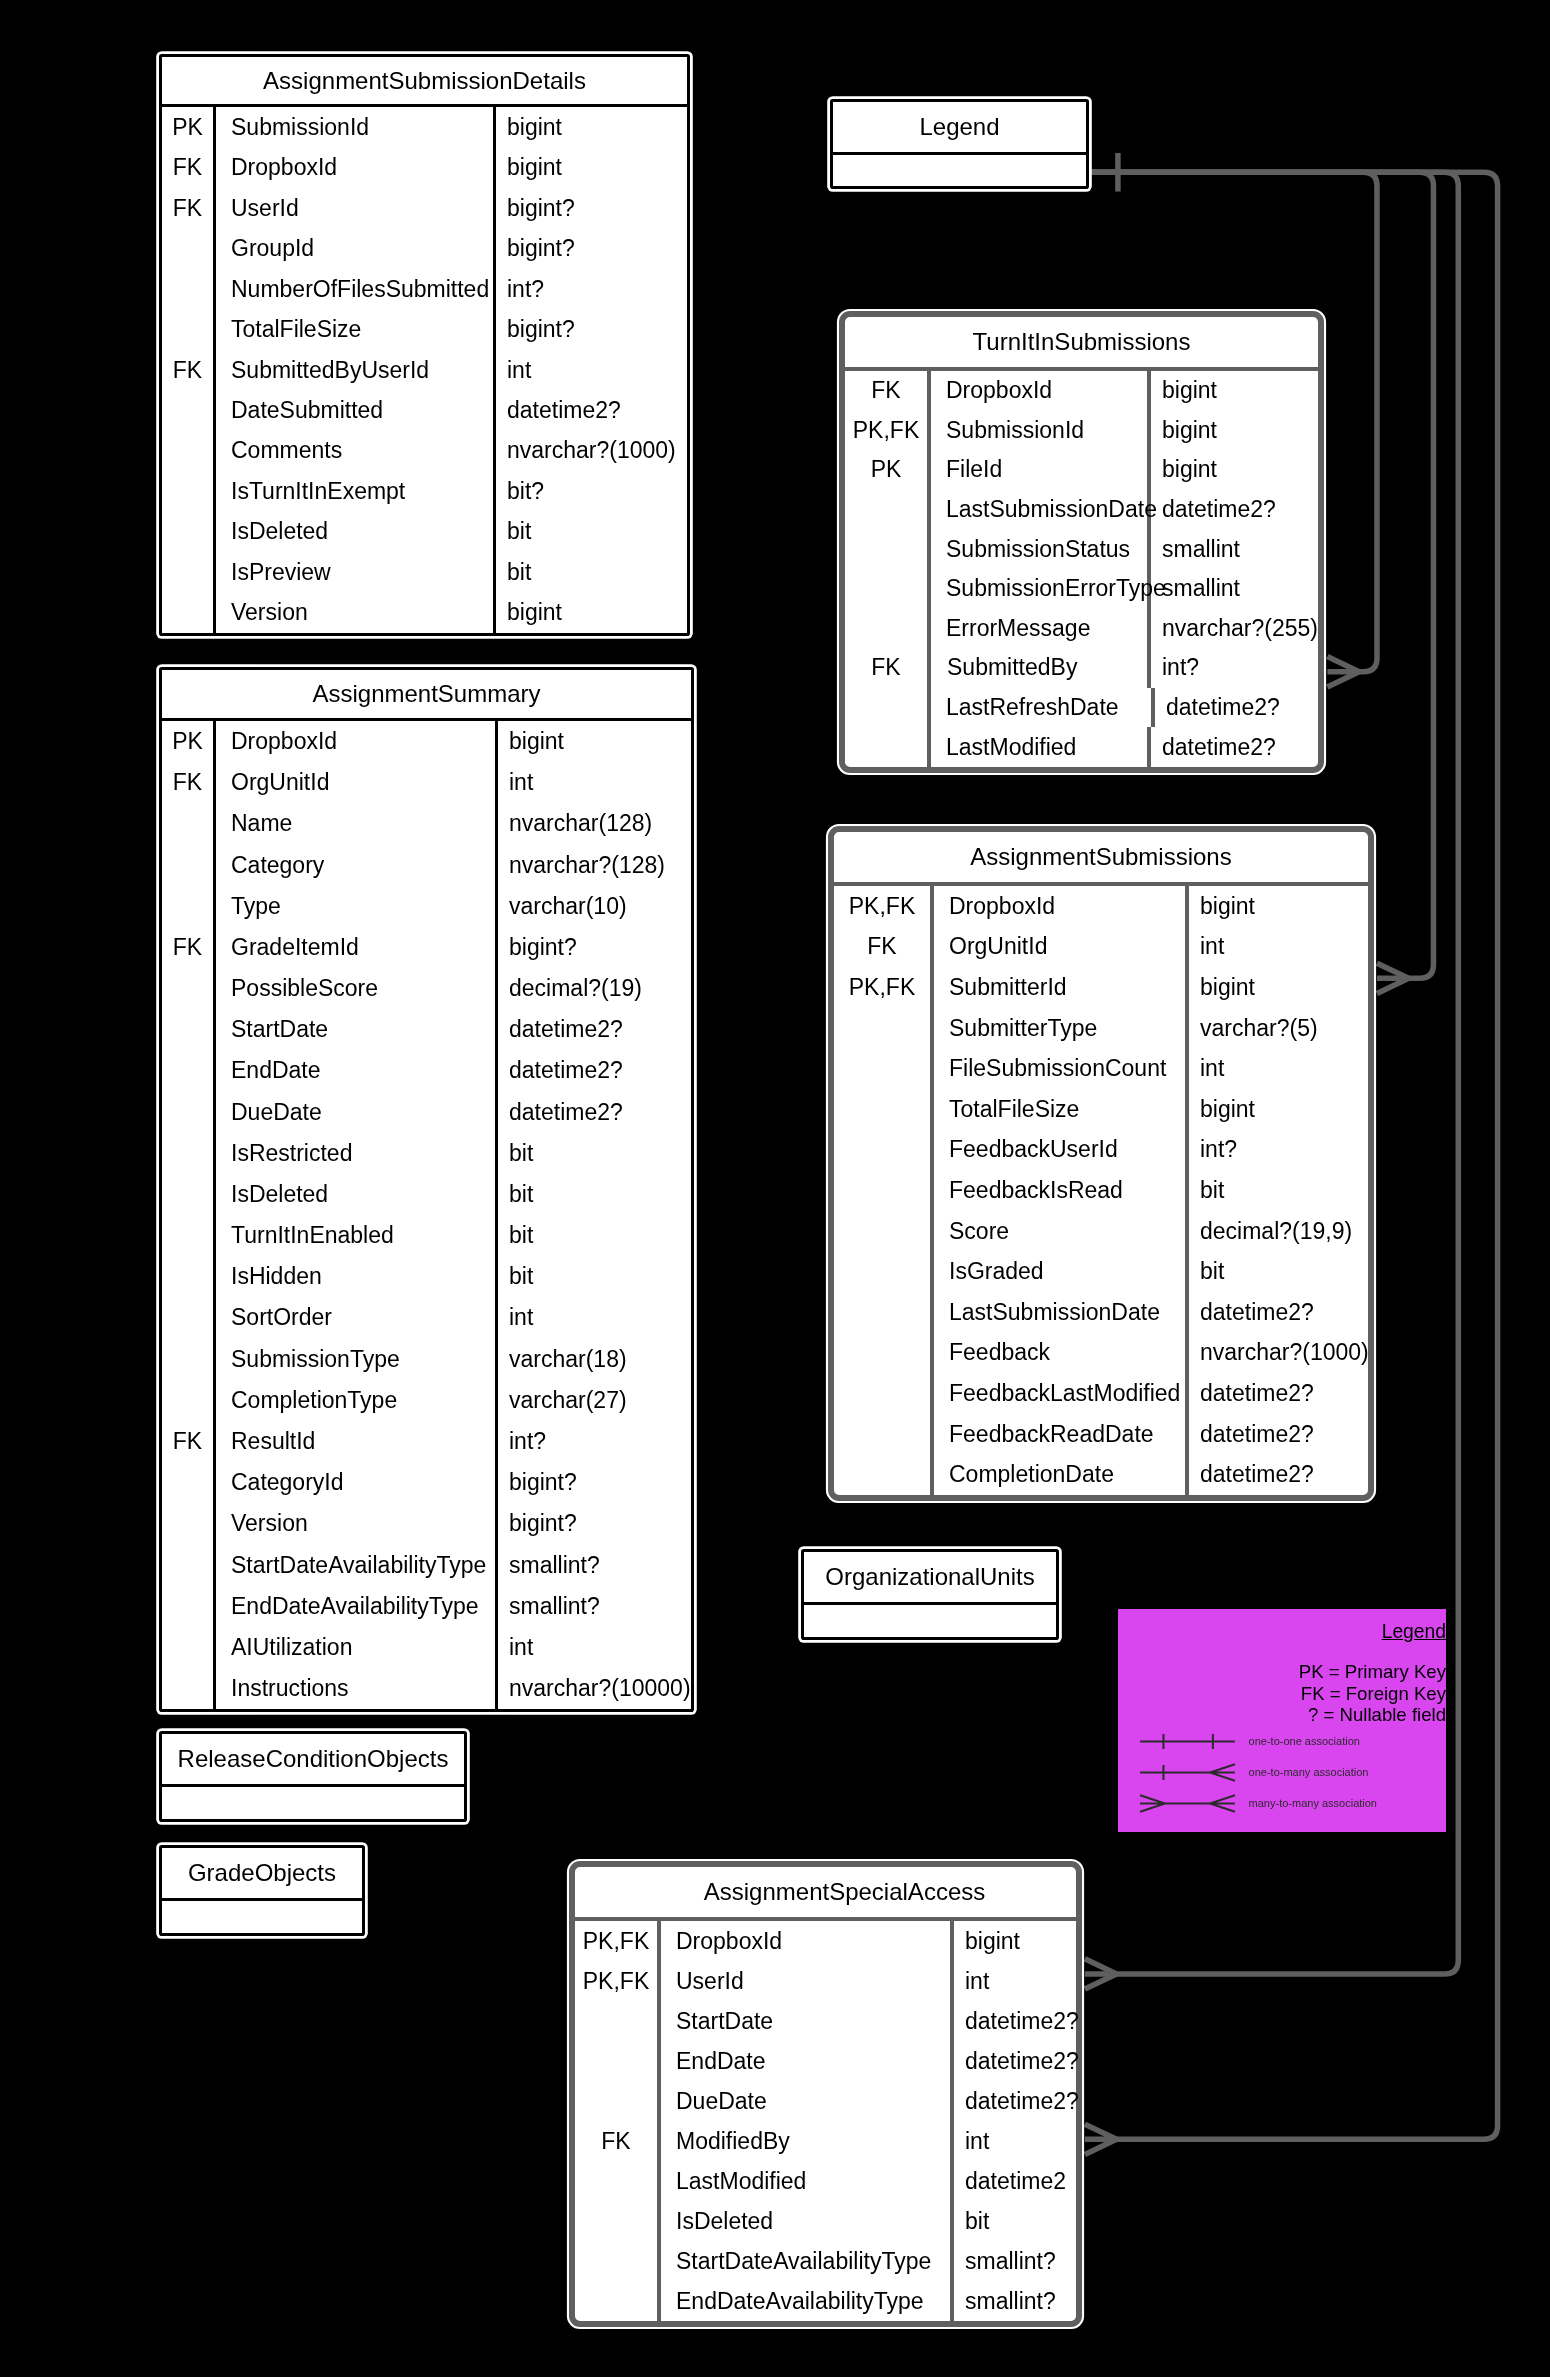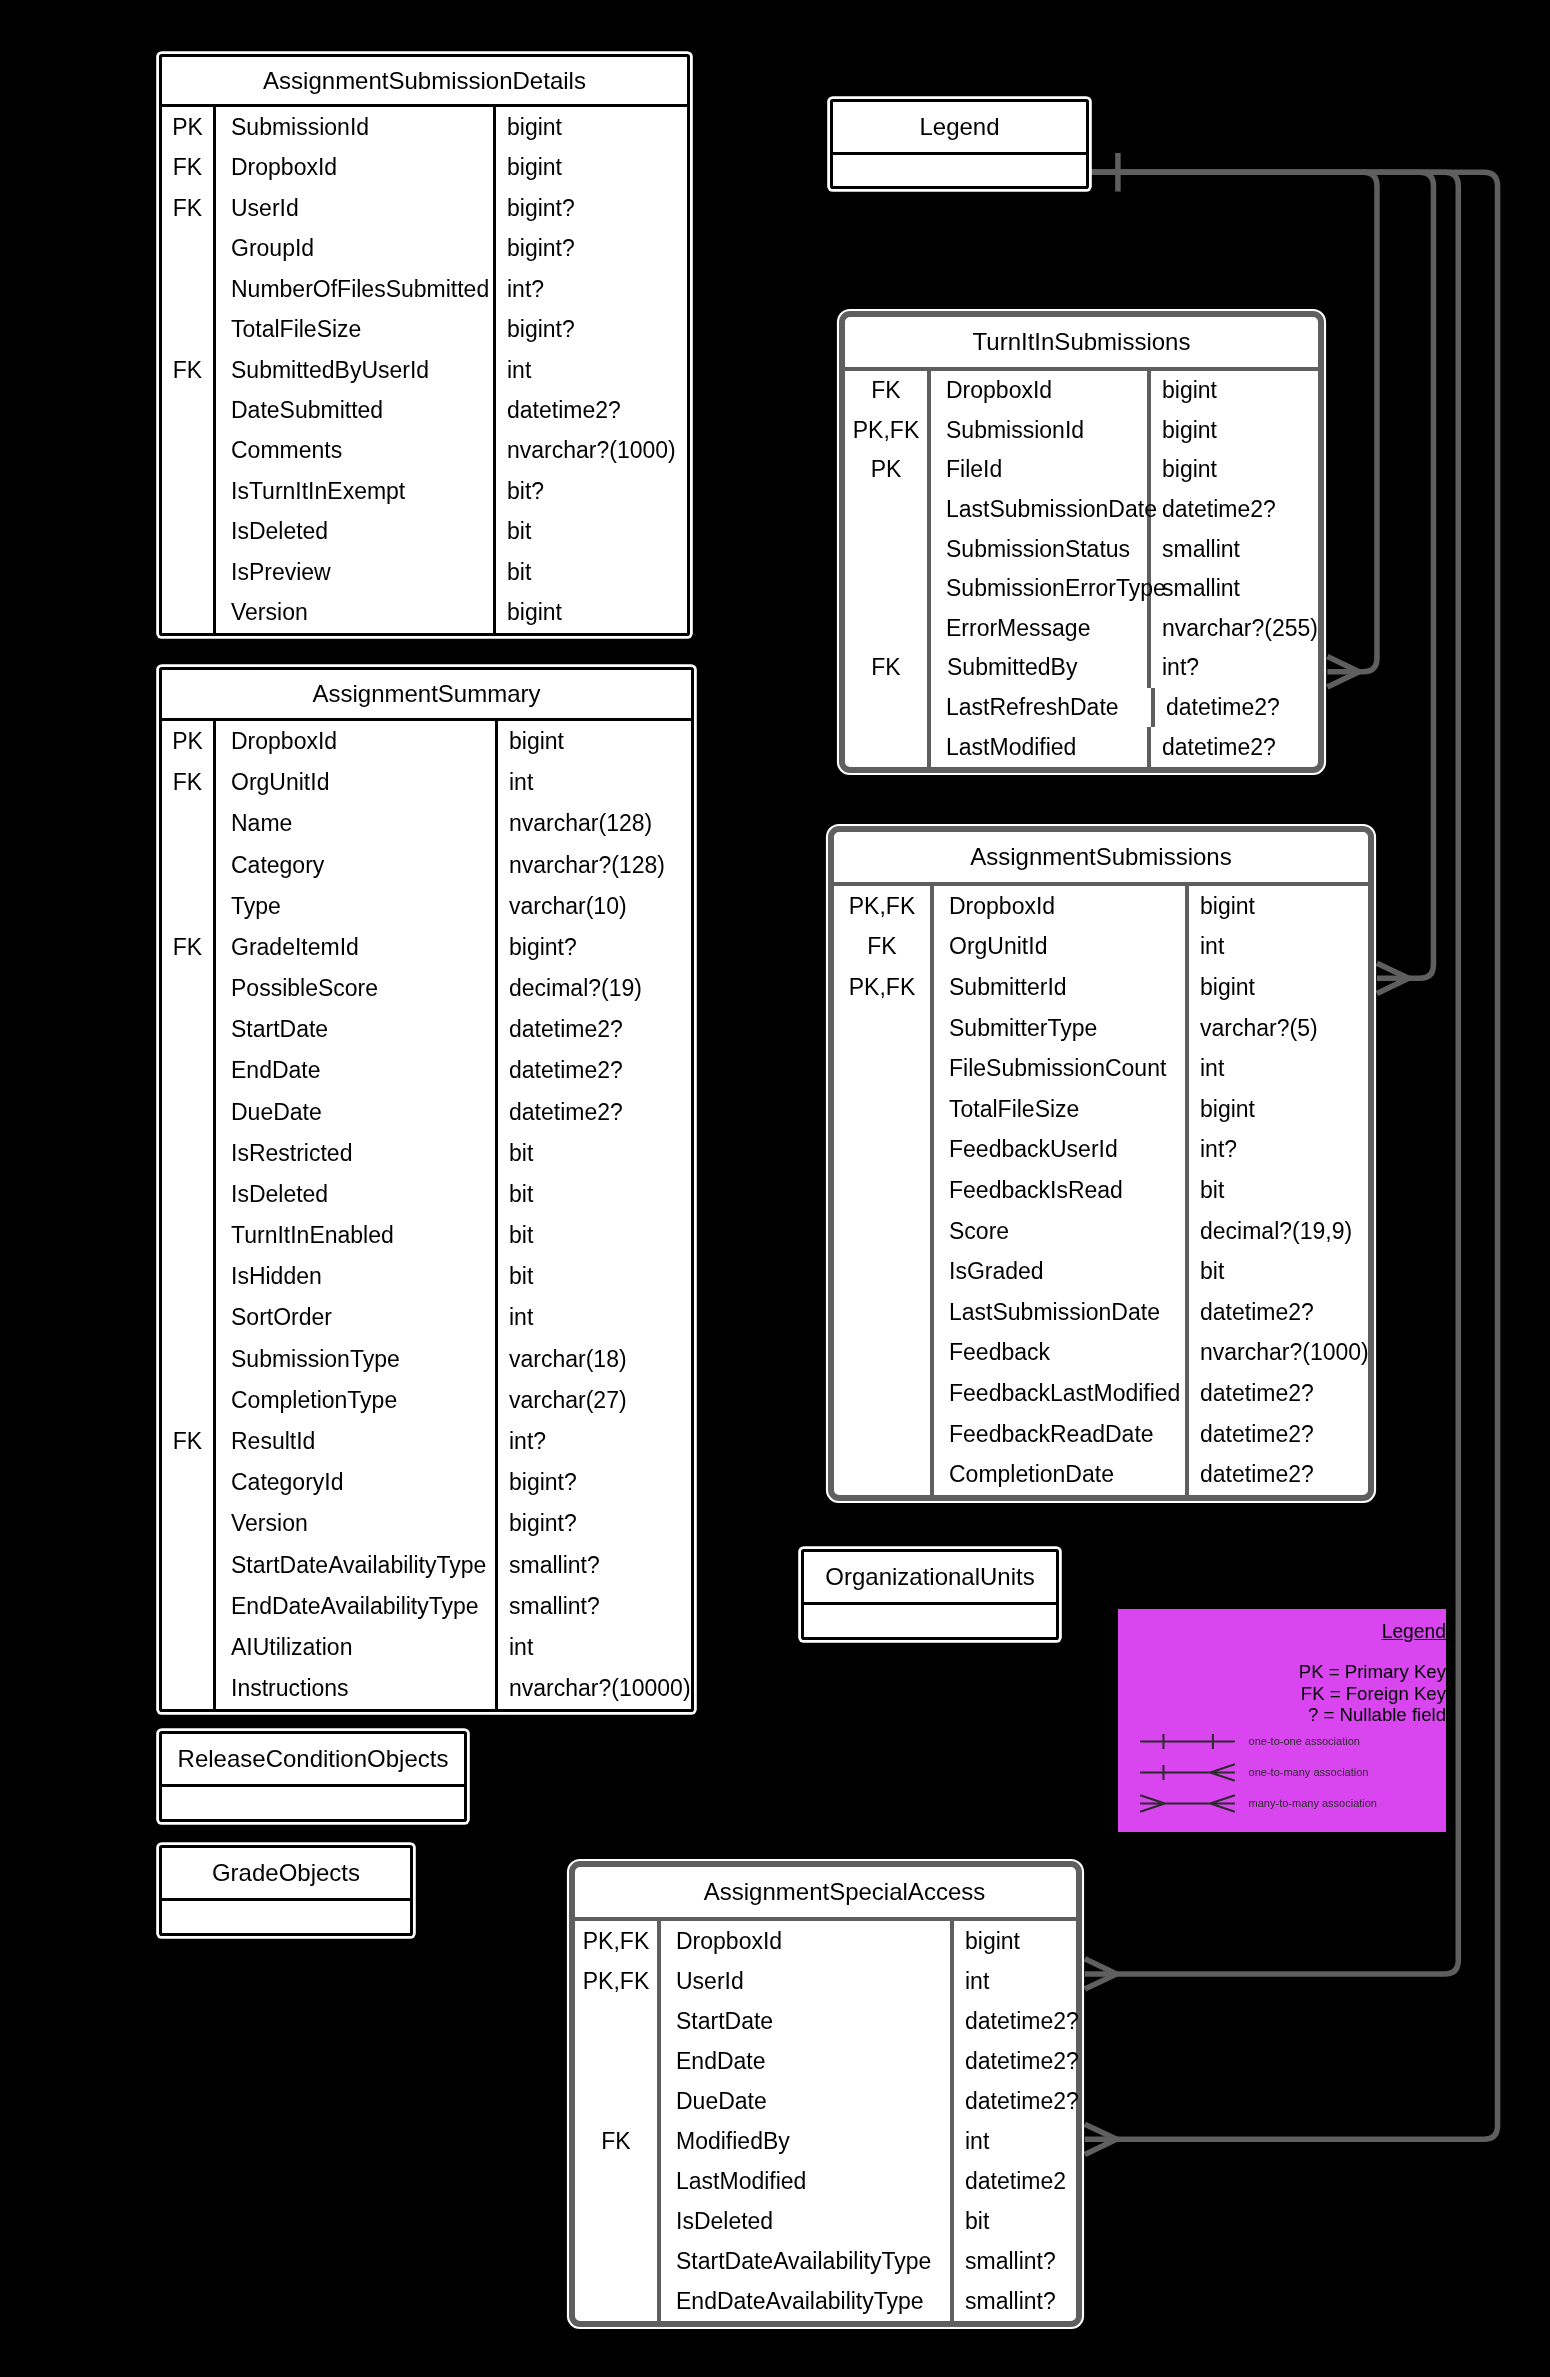--- a/index.html
+++ b/index.html
@@ -401,21 +401,21 @@
           <div class="ttitle">OrganizationalUnits</div>
         </div>
         <div class="tbody"></div>
       </div>
       <div class="table t-black" style="left: 159px; top: 1731px; width: 308px; height: 91px;">
         <div class="thead" style="flex-basis: 50px;">
           <div class="ttitle">ReleaseConditionObjects</div>
         </div>
         <div class="tbody"></div>
       </div>
-      <div class="table t-black" style="left: 159px; top: 1845px; width: 254px; height: 91px;">
+      <div class="table t-black" style="left: 159px; top: 1845px; width: 206px; height: 91px;">
         <div class="thead" style="flex-basis: 50px;">
           <div class="ttitle">GradeObjects</div>
         </div>
         <div class="tbody"></div>
       </div>
       <div class="table t-gray" style="left: 569px; top: 1861px; width: 513px; height: 466px;">
         <div class="thead" style="flex-basis: 50px; padding-left: 38px;">
           <div class="ttitle">AssignmentSpecialAccess</div>
         </div>
         <div class="tbody">

